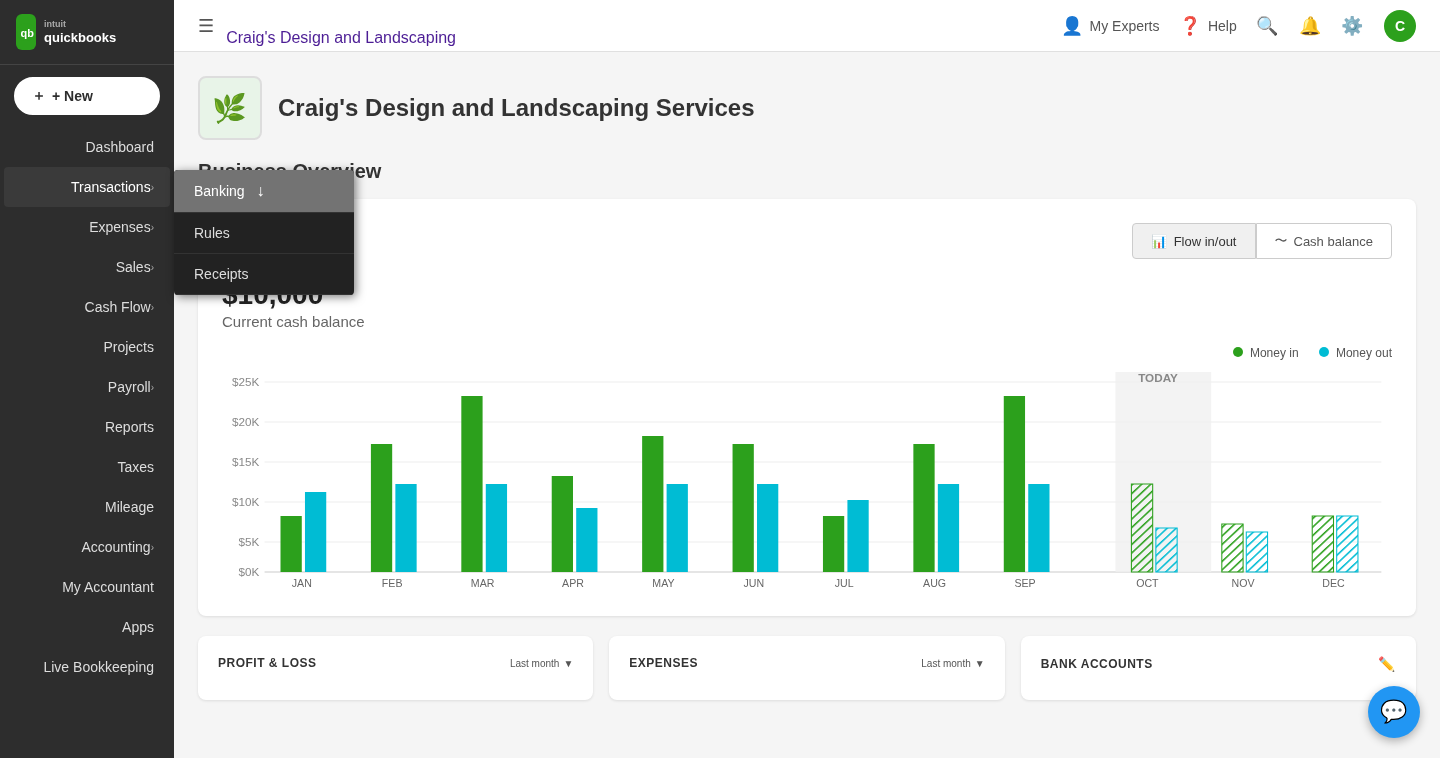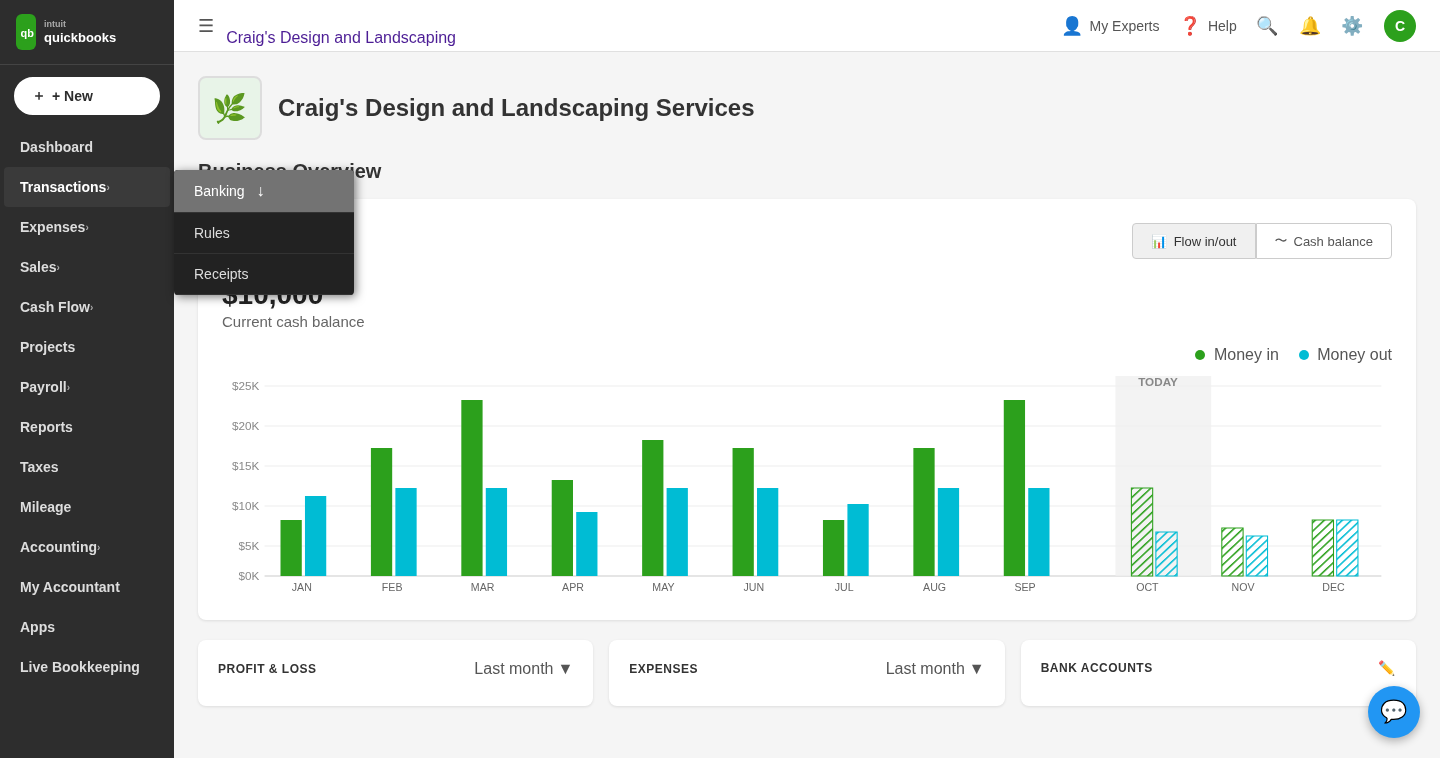--- a/index.html
+++ b/index.html
@@ -46,24 +46,23 @@
       display: flex; align-items: center; gap: 6px;
     }
 
     .nav-item {
       padding: 12px 16px;
       color: #ddd;
       font-size: 14px;
       cursor: pointer;
       display: flex;
       align-items: center;
-      justify-content: flex-start;
+      justify-content: flex-end;
       border-radius: 4px;
       margin: 0 4px;
-      font-weight: bold;
     }
     .nav-item:hover, .nav-item.active { background: #444; color: #fff; }
     .nav-item.active { background: #3a3a3a; }
     .nav-item-label { font-size: 14px; }
     .nav-chevron { font-size: 10px; color: #aaa; }
 
     
     #transactions-dropdown {
       background: #222;
       margin-left: 0;
@@ -180,21 +179,21 @@
 
     .cash-balance-display { margin-bottom: 16px; }
     .cash-amount { font-size: 28px; font-weight: 700; color: #222; }
     .cash-label { font-size: 15px; color: #666; margin-top: 2px; }
 
     .chart-legend {
       display: flex;
       justify-content: flex-end;
       gap: 20px;
       margin-bottom: 12px;
-      font-size: 16px;
+      font-size: 12px;
       color: #555;
     }
     .legend-dot { width: 10px; height: 10px; border-radius: 50%; display: inline-block; margin-right: 4px; }
 
     .chart-area {
       position: relative;
       height: 220px;
       width: 100%;
     }
     .chart-svg { width: 100%; height: 100%; }
@@ -203,21 +202,21 @@
     .bottom-cards { display: flex; gap: 16px; }
     .bottom-card {
       flex: 1;
       background: #fff;
       border-radius: 8px;
       padding: 20px;
       box-shadow: 0 1px 3px rgba(0,0,0,0.1);
     }
     .bottom-card-header { display: flex; align-items: center; justify-content: space-between; margin-bottom: 8px; }
     .bottom-card-title { font-size: 12px; font-weight: 700; color: #333; letter-spacing: 0.5px; text-transform: uppercase; }
-    .bottom-card-period { font-size: 16px; color: #555; display: flex; align-items: center; gap: 4px; cursor: pointer; }
+    .bottom-card-period { font-size: 10px; color: #555; display: flex; align-items: center; gap: 4px; cursor: pointer; }
     .edit-icon { font-size: 14px; color: #888; cursor: pointer; }
 
     
     #chat-button {
       position: fixed;
       bottom: 20px;
       right: 20px;
       width: 52px; height: 52px;
       background: #2196f3;
       border-radius: 50%;

